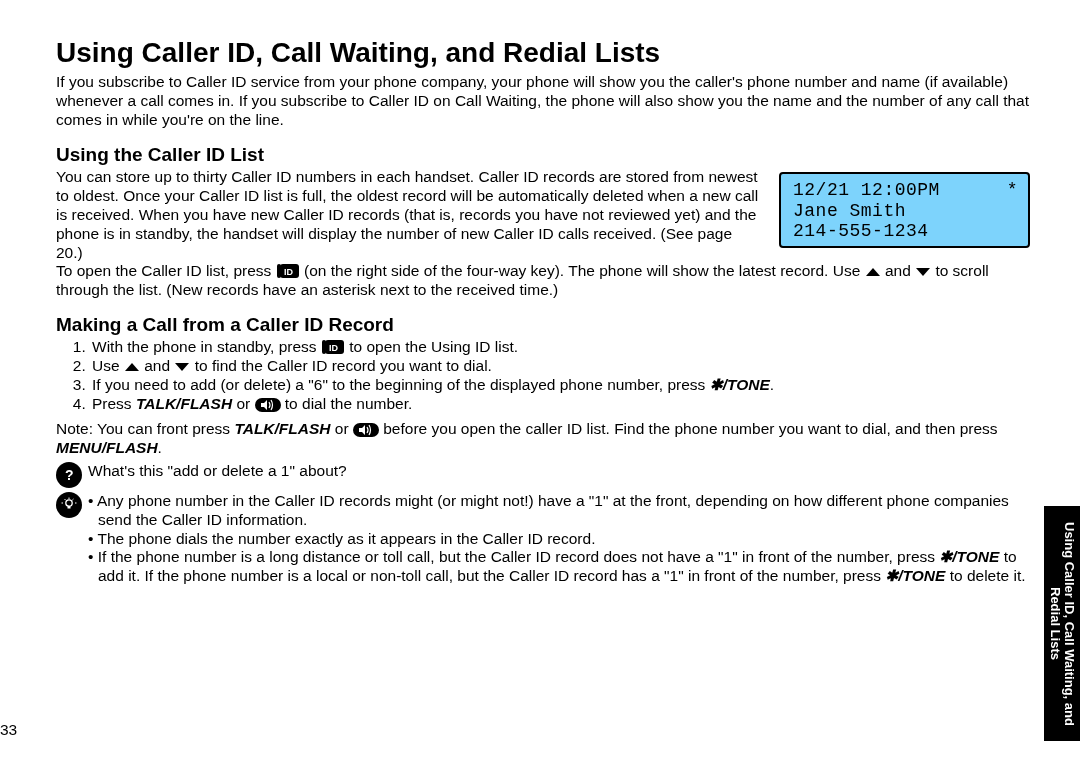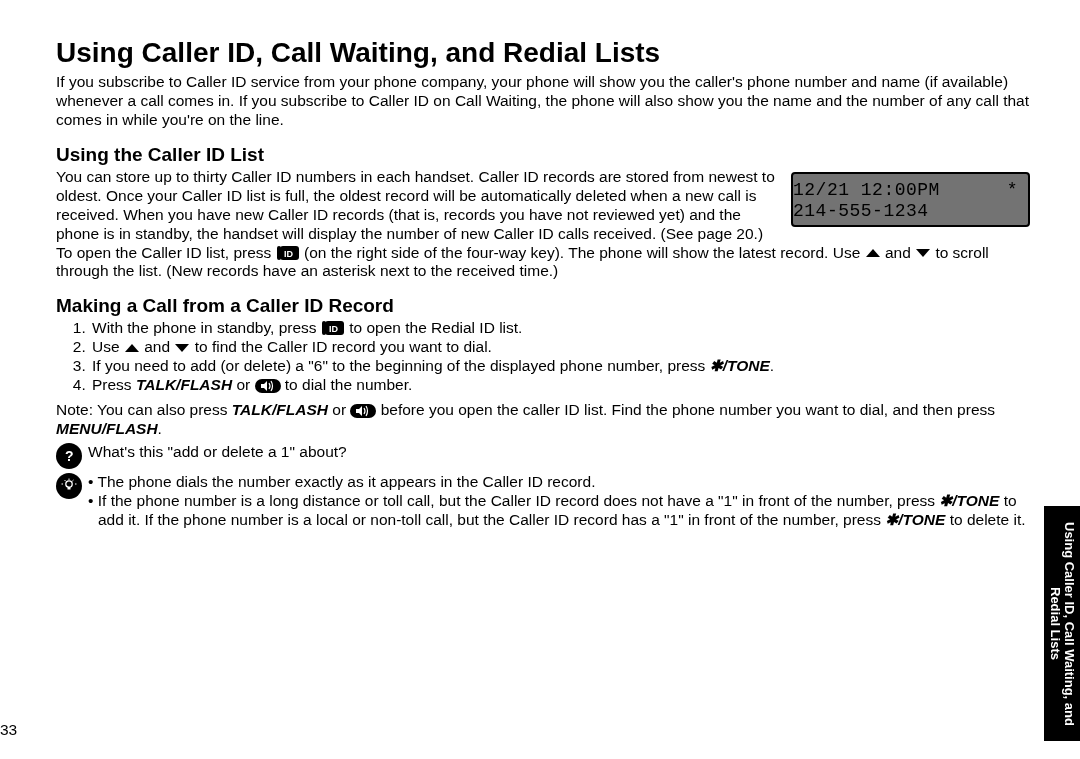--- a/index.html
+++ b/index.html
@@ -33,27 +33,27 @@
   }
   .body-text {
     font-size: 15.5px;
     line-height: 1.22;
   }
   .float-display {
     float: right;
     width: 225px;
     border: 2.5px solid #000;
     border-radius: 4px;
-    padding: 6px 10px 4px 0;
+    padding: 6px 10px 4px 12px;
     margin: 4px 0 4px 16px;
     font-family: "Courier New", monospace;
     font-size: 18px;
     line-height: 1.15;
     letter-spacing: 0.5px;
-    background: #737373;
+    background: #7dd3fc;
   }
   ol.steps {
     margin: 0 0 0 18px;
     padding: 0 0 0 16px;
     font-size: 15.5px;
     line-height: 1.22;
   }
   ol.steps li {
     padding-left: 2px;
   }
@@ -153,20 +153,21 @@
   <div class="intro body-text">If you subscribe to Caller ID service from your phone company, your phone will show you the caller's phone number and name (if available) whenever a call comes in. If you subscribe to Caller ID on Call Waiting, the phone will also show you the name and the number of any call that comes in while you're on the line.</div>
 
   <h2 class="section">Using the Caller ID List</h2>
 
   <div class="clearfix">
     <div class="float-display">
       <div style="display:flex;justify-content:space-between;">
         <span>12/21 12:00PM</span>
         <span>*</span>
       </div>
+      <div>Jane Smith</div>
       <div>214-555-1234</div>
     </div>
 
     <div class="body-text">You can store up to thirty Caller ID numbers in each handset. Caller ID records are stored from newest to oldest. Once your Caller ID list is full, the oldest record will be automatically deleted when a new call is received. When you have new Caller ID records (that is, records you have not reviewed yet) and the phone is in standby, the handset will display the number of new Caller ID calls received. (See page 20.)</div>
   </div>
 
   <div class="body-text">
     <span>To open the Caller ID list, press </span>
     <svg class="btn-id" width="24" height="16">
       <rect x="1" y="1" width="4" height="14" rx="2"></rect>
@@ -187,21 +188,21 @@
   <h2 class="section">Making a Call from a Caller ID Record</h2>
 
   <ol class="steps">
     <li>
       <span>With the phone in standby, press </span>
       <svg class="btn-id" width="24" height="16">
         <rect x="1" y="1" width="4" height="14" rx="2"></rect>
         <rect x="4" y="1" width="19" height="14" rx="3"></rect>
         <text x="8" y="12">ID</text>
       </svg>
-      <span> to open the Redial ID list.</span>
+      <span> to open the Using ID list.</span>
     </li>
     <li>
       <span>Use </span>
       <svg class="tri-up" width="16" height="10">
           <polygon points="8,1 15,9 1,9" fill="#000"></polygon>
         </svg>
       <span> and </span>
       <svg class="tri-down" width="16" height="10">
           <polygon points="1,1 15,1 8,9" fill="#000"></polygon>
         </svg>
@@ -219,21 +220,21 @@
         <rect x="0" y="0" width="26" height="14" rx="7" fill="#000"></rect>
         <polygon points="6,5 9,5 12,2 12,12 9,9 6,9" fill="#fff"></polygon>
         <path d="M14 4 Q16 7 14 10" stroke="#fff" stroke-width="1.2" fill="none"></path>
         <path d="M16 2 Q19 7 16 12" stroke="#fff" stroke-width="1.2" fill="none"></path>
       </svg>
       <span> to dial the number.</span>
     </li>
   </ol>
 
   <div class="note-row" style="padding-left:0;">
-    <span>Note:  You can also press </span>
+    <span>Note:  You can front press </span>
     <span class="bi">TALK/FLASH</span>
     <span> or </span>
     <svg class="speak-icon" width="26" height="14">
       <rect x="0" y="0" width="26" height="14" rx="7" fill="#000"></rect>
       <polygon points="6,5 9,5 12,2 12,12 9,9 6,9" fill="#fff"></polygon>
       <path d="M14 4 Q16 7 14 10" stroke="#fff" stroke-width="1.2" fill="none"></path>
       <path d="M16 2 Q19 7 16 12" stroke="#fff" stroke-width="1.2" fill="none"></path>
     </svg>
     <span> before you open the caller ID list. Find the phone number you want to dial, and then press </span>
     <span class="bi">MENU/FLASH</span><span>.</span>
@@ -255,20 +256,21 @@
         <rect x="6.5" y="9" width="3" height="2.5" fill="#fff"></rect>
         <line x1="8" y1="0.5" x2="8" y2="2" stroke="#fff" stroke-width="1"></line>
         <line x1="2" y1="6" x2="0.5" y2="6" stroke="#fff" stroke-width="1"></line>
         <line x1="14" y1="6" x2="15.5" y2="6" stroke="#fff" stroke-width="1"></line>
         <line x1="3.5" y1="2" x2="4.7" y2="3.2" stroke="#fff" stroke-width="1"></line>
         <line x1="12.5" y1="2" x2="11.3" y2="3.2" stroke="#fff" stroke-width="1"></line>
       </svg>
     </span>
     <div class="content">
       <ul class="bullets">
+        <li>Any phone number in the Caller ID records might (or might not!) have a "1" at the front, depending on how different phone companies send the Caller ID information.</li>
         <li>The phone dials the number exactly as it appears in the Caller ID record.</li>
         <li>
           <span>If the phone number is a long distance or toll call, but the Caller ID record does not have a "1" in front of the number, press </span><span class="bi">✱/TONE</span><span> to add it. If the phone number is a local or non-toll call, but the Caller ID record has a "1" in front of the number, press </span><span class="bi">✱/TONE</span><span> to delete it.</span>
         </li>
       </ul>
     </div>
   </div>
 
   <div class="page-number">33</div>
 

